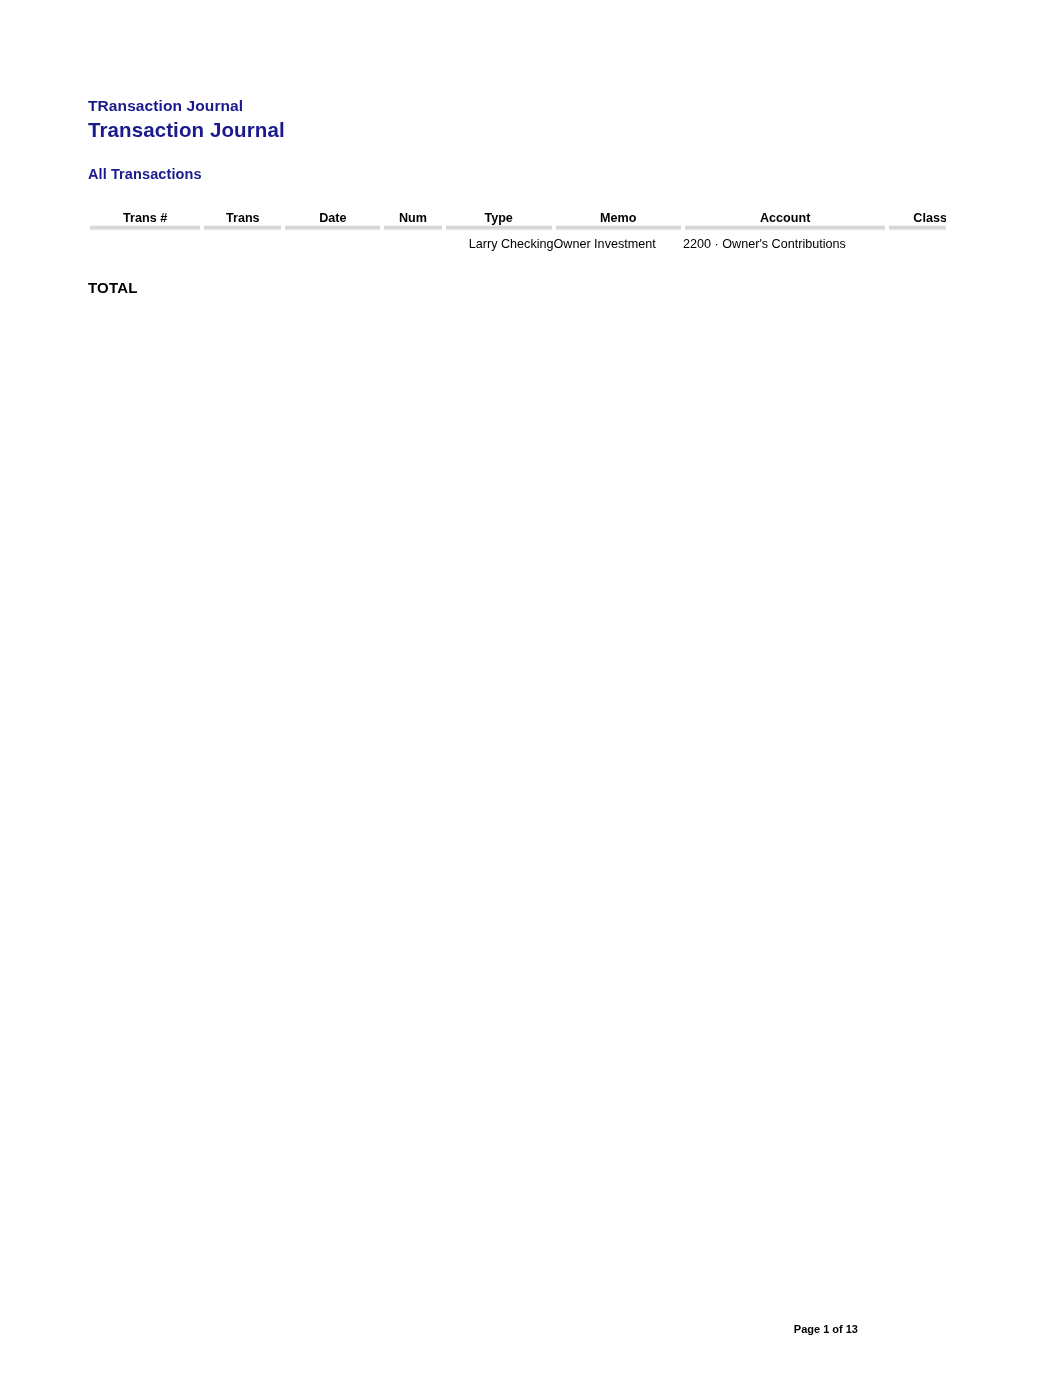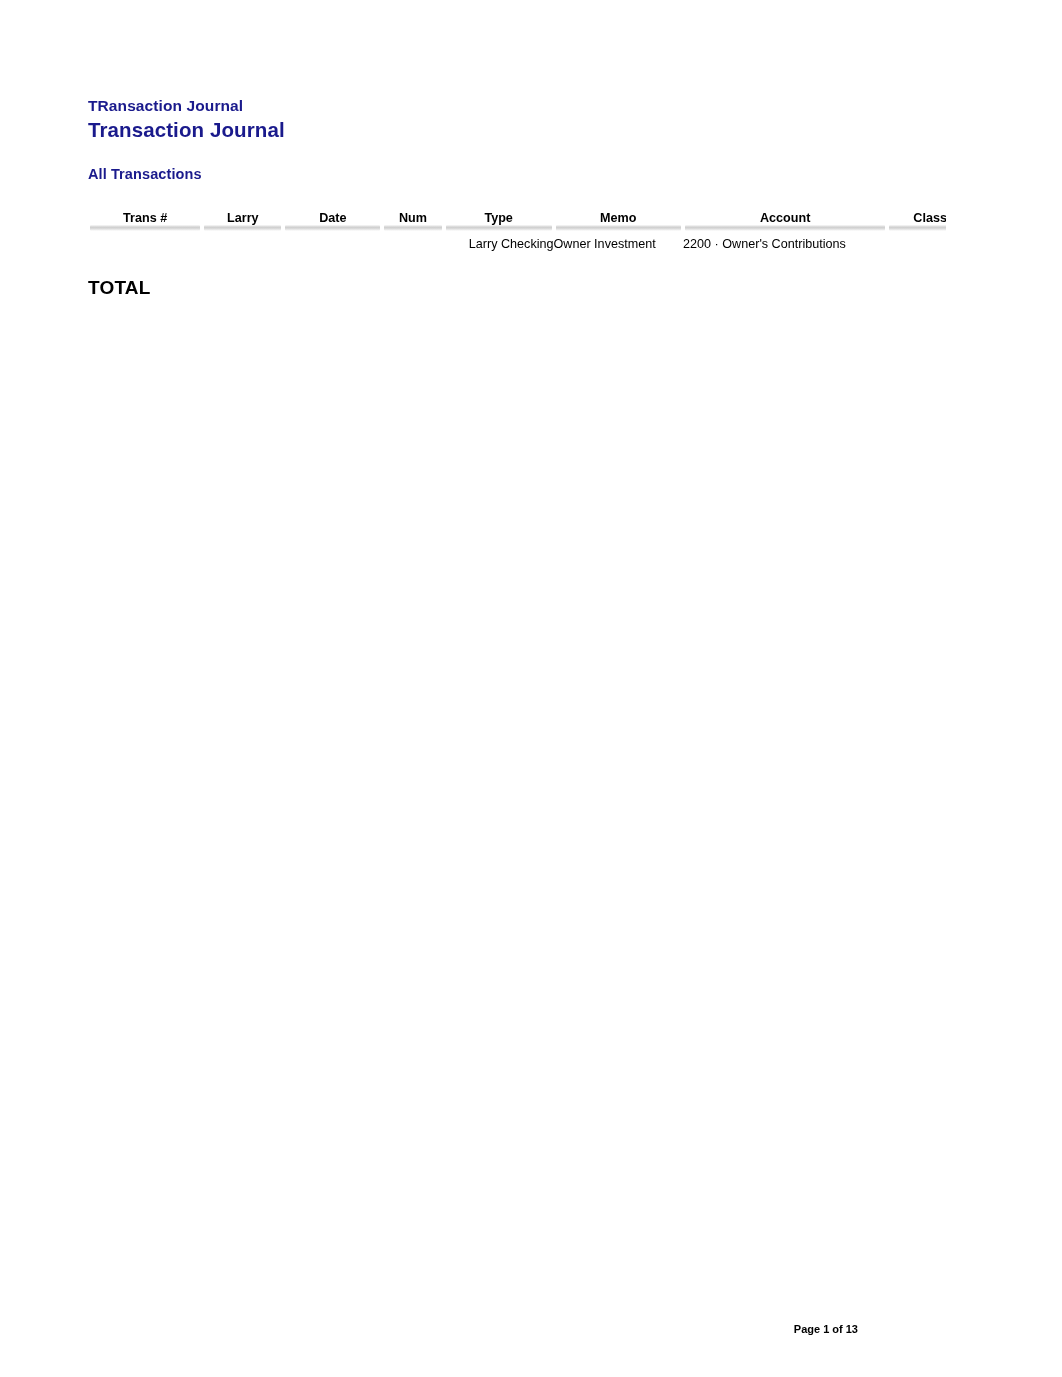--- a/index.html
+++ b/index.html
@@ -111,21 +111,21 @@
   .col-name    { width: 100px; }
   .col-memo    { width: 118px; }
   .col-account { width: 186px; }
   .col-class   { width: 78px;  }
 
   
   .total-row {
     position: absolute;
     left: 88px;
     top: 280px;
-    font-size: 19px;
+    font-size: 15px;
     font-weight: bold;
     line-height: 16px;
     letter-spacing: 0.2px;
   }
 
   
   .page-footer {
     position: absolute;
     right: 88px;
     bottom: 40px;
@@ -157,21 +157,21 @@
       <col class="col-account">
       <col class="col-class">
     </colgroup>
     <thead>
       <tr>
         <th>
           <span>Trans #</span>
           <span class="hdr-rule"></span>
         </th>
         <th>
-          <span>Larry</span>
+          <span>Trans</span>
           <span class="hdr-rule"></span>
         </th>
         <th>
           <span>Date</span>
           <span class="hdr-rule"></span>
         </th>
         <th>
           <span>Num</span>
           <span class="hdr-rule"></span>
         </th>

